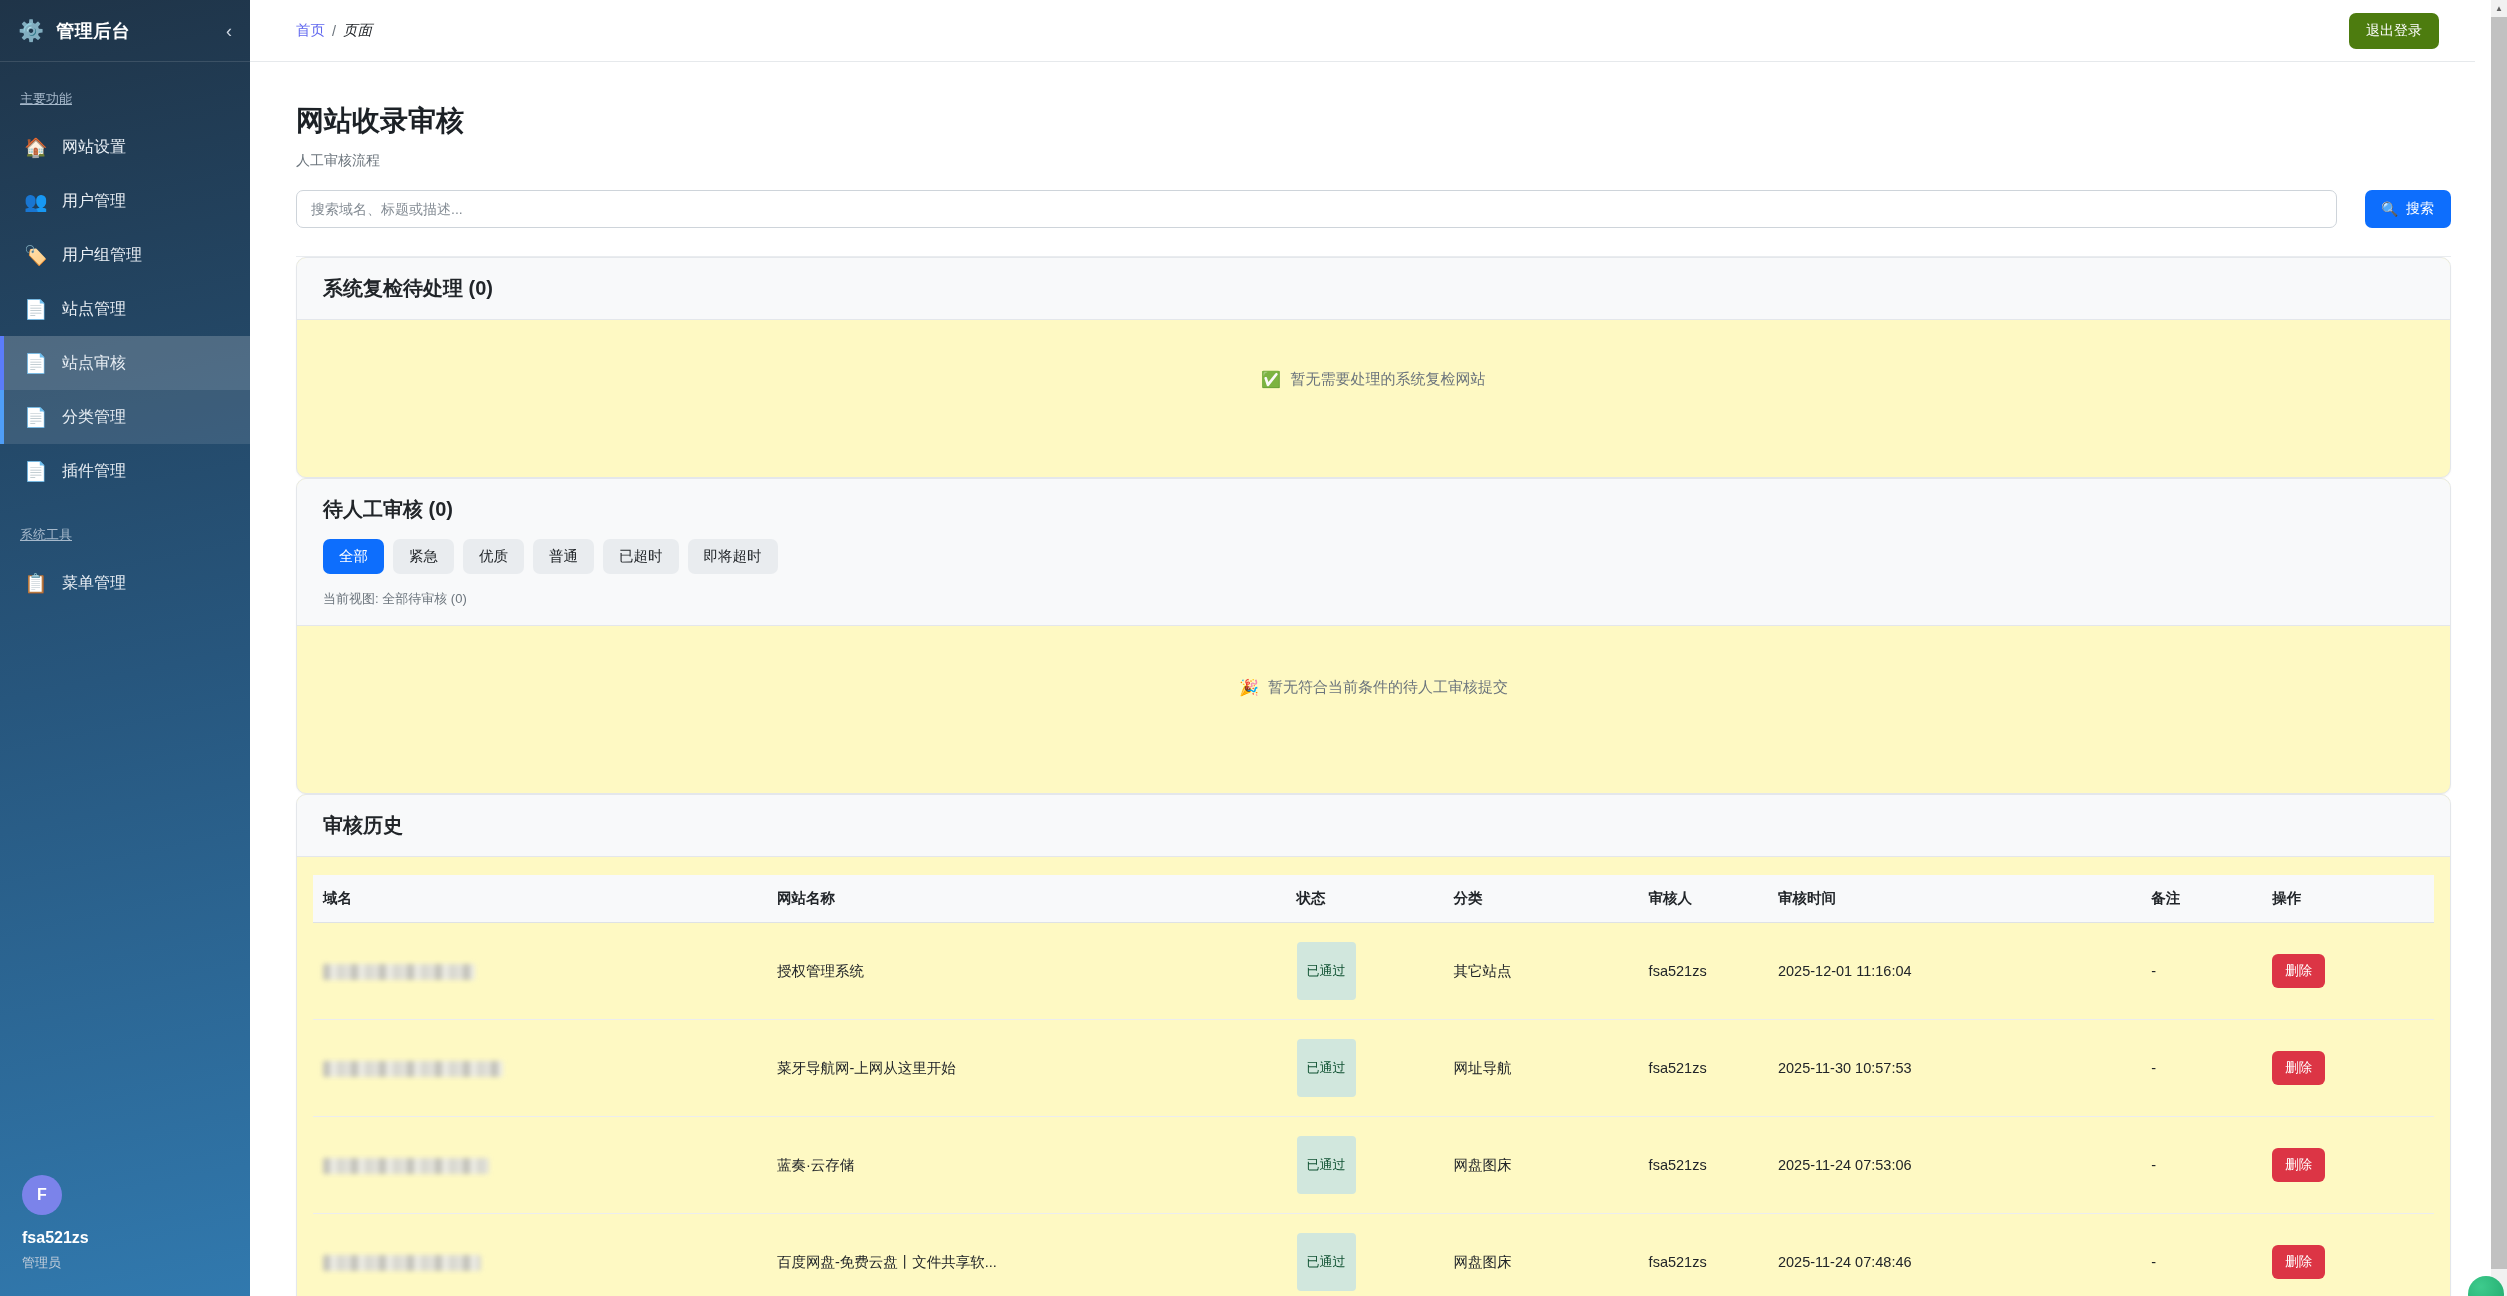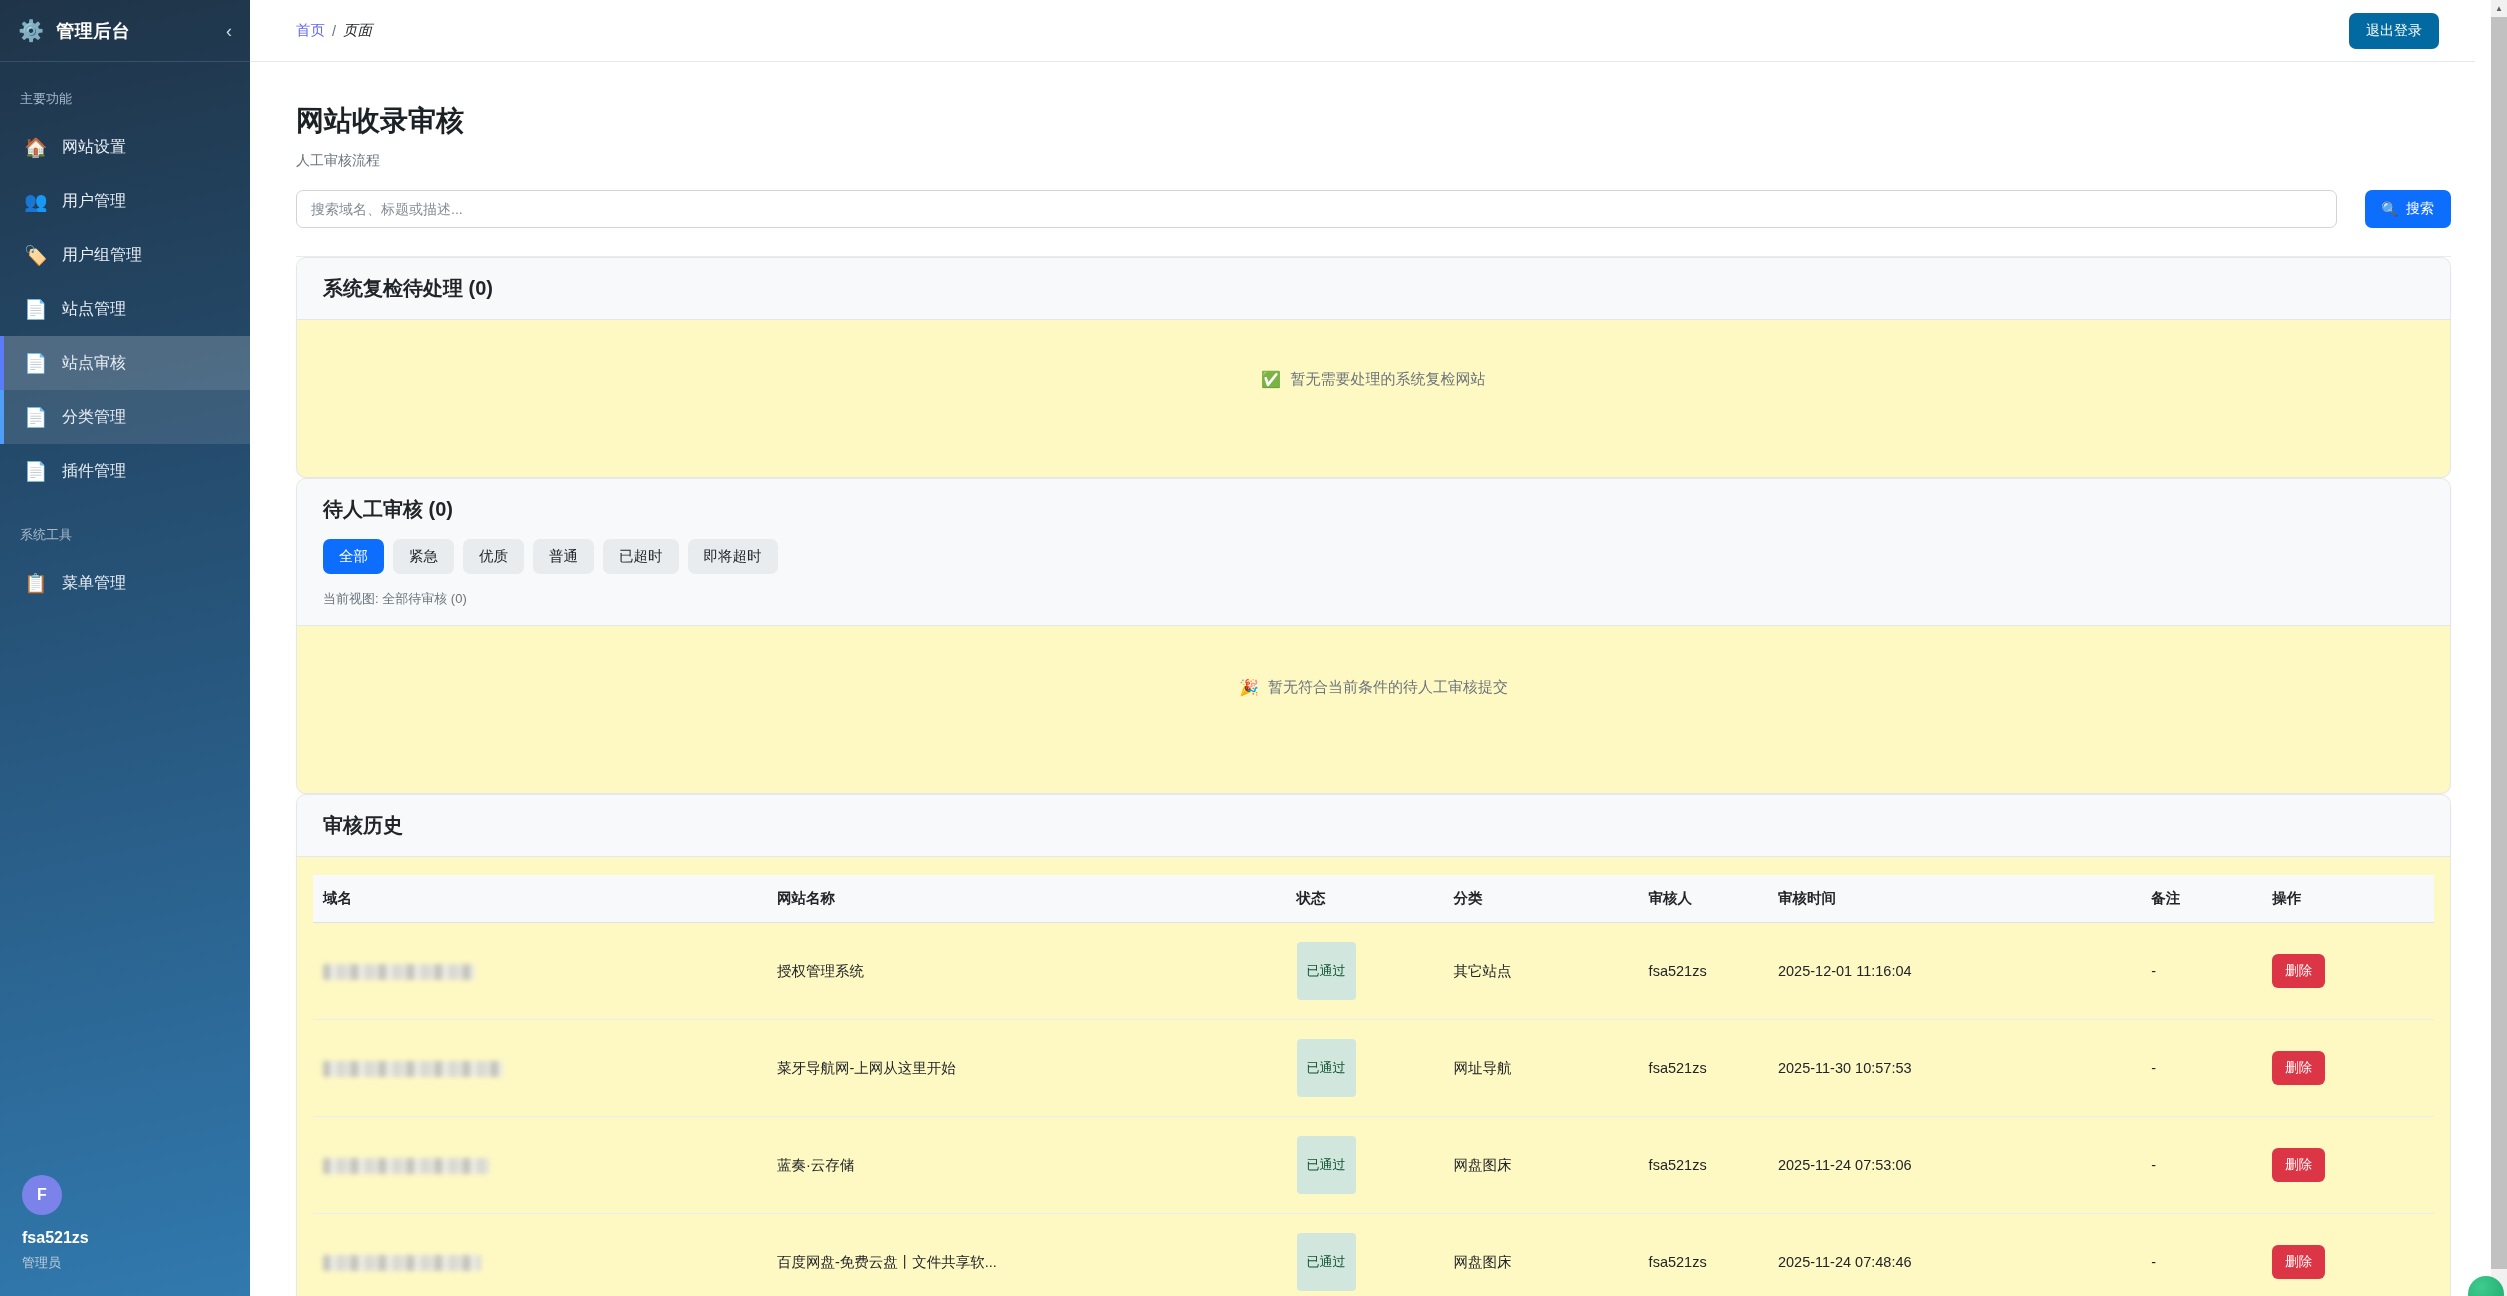--- a/index.html
+++ b/index.html
@@ -15,21 +15,21 @@
     background:linear-gradient(168deg,#1f3448 0%,#27567d 52%,#3179ae 100%);
     color:#e8eef4; display:flex; flex-direction:column;
   }
   .brand {
     height:62px; display:flex; align-items:center; gap:12px; padding:0 18px;
     border-bottom:1px solid rgba(255,255,255,.12); flex:0 0 auto;
   }
   .brand-icon { font-size:21px; }
   .brand-title { font-size:18px; font-weight:700; color:#ffffff; letter-spacing:.5px; }
   .collapse { margin-left:auto; color:#cfd8e3; font-size:18px; cursor:pointer; line-height:1; }
-  .side-section-label { font-size:13px; color:#a7b9cb; padding:28px 20px 12px; }
+  .side-section-label { font-size:13px; color:#a7b9cb; padding:28px 20px 12px;text-decoration:underline; }
   .side-item {
     height:54px; display:flex; align-items:center; gap:14px;
     padding-left:20px; font-size:16px; color:#e8eef4; cursor:pointer;
     border-left:4px solid transparent;
   }
   .side-item .mi { font-size:19px; width:24px; text-align:center; }
   .side-item.active { background:rgba(255,255,255,.20); border-left-color:#5b7cfa; }
   .side-item.highlighted { background:rgba(255,255,255,.11); border-left-color:#4f9ef7; }
   .side-spacer { flex:1 1 auto; }
   .side-user { padding:16px 22px 24px; }
@@ -46,21 +46,21 @@
   .topbar {
     height:62px; background:#fff; border-bottom:1px solid #e6e9ec;
     display:flex; align-items:center; justify-content:space-between;
     padding:0 36px 0 46px;
   }
   .breadcrumb { font-size:14.5px; display:flex; gap:7px; align-items:center; }
   .bc-home { color:#6168ef; cursor:pointer; text-decoration:none; }
   .bc-sep { color:#6c757d; }
   .bc-cur { color:#212529;font-style:italic; }
   .logout-btn {
-    background:#0369a1; color:#fff; border:none; border-radius:7px;
+    background:#4d7c0f; color:#fff; border:none; border-radius:7px;
     padding:9px 17px; font-size:14px; cursor:pointer; font-family:inherit;
   }
   .content { padding:40px 24px 0 46px; }
   .page-title { font-size:28px; font-weight:700; color:#1c2126; margin-bottom:12px; }
   .page-subtitle { font-size:14px; color:#6c757d; margin-bottom:20px; }
   .search-row { display:flex; gap:28px; align-items:center; }
   .search-input {
     flex:1; height:38px; border:1px solid #ced4da; border-radius:7px;
     padding:0 14px; font-size:14px; color:#212529; font-family:inherit; outline:none;
   }

